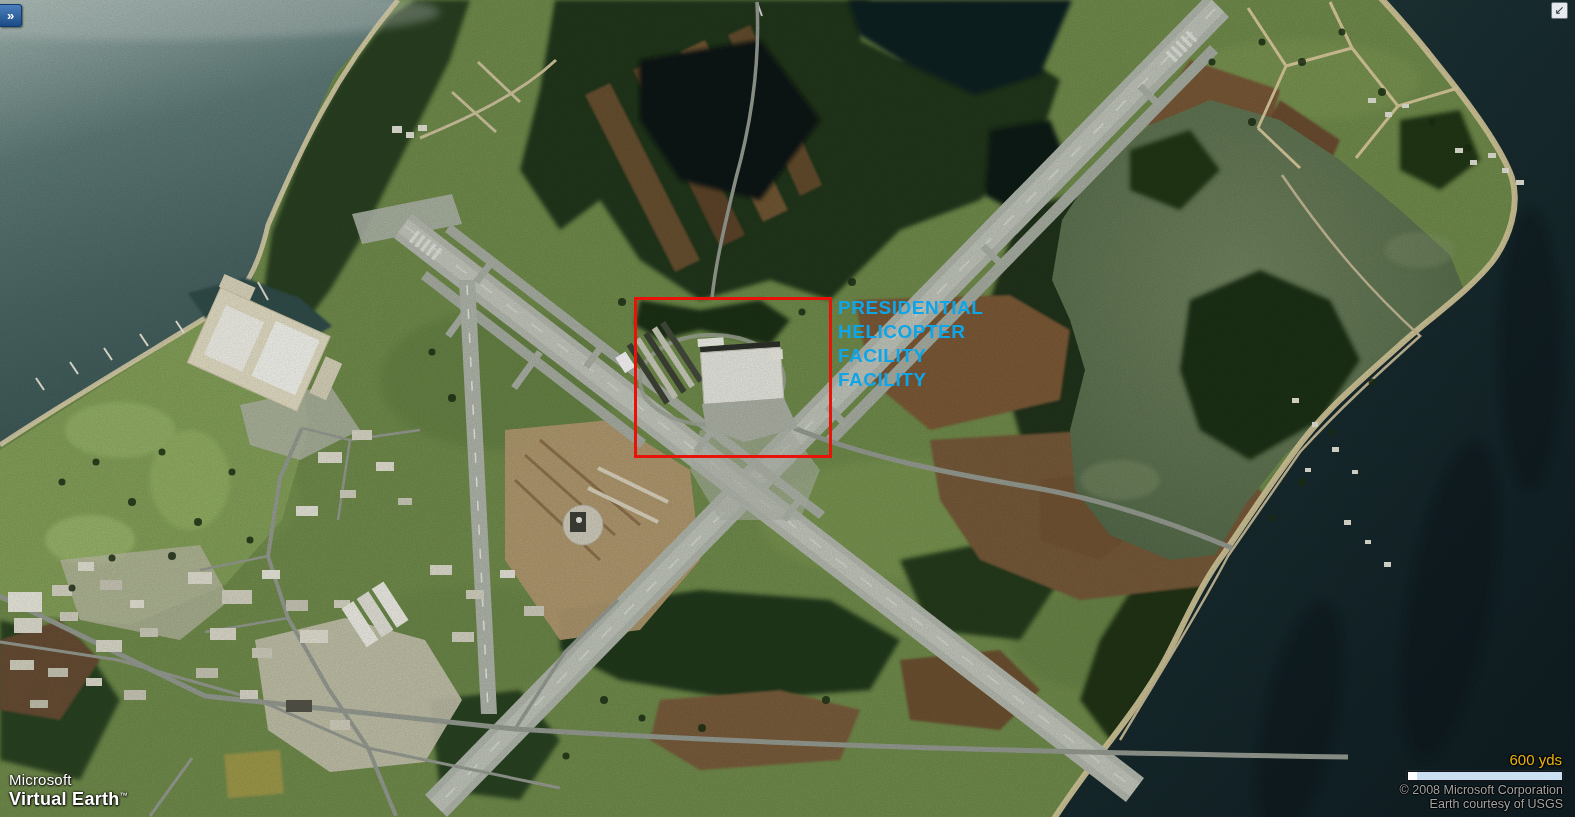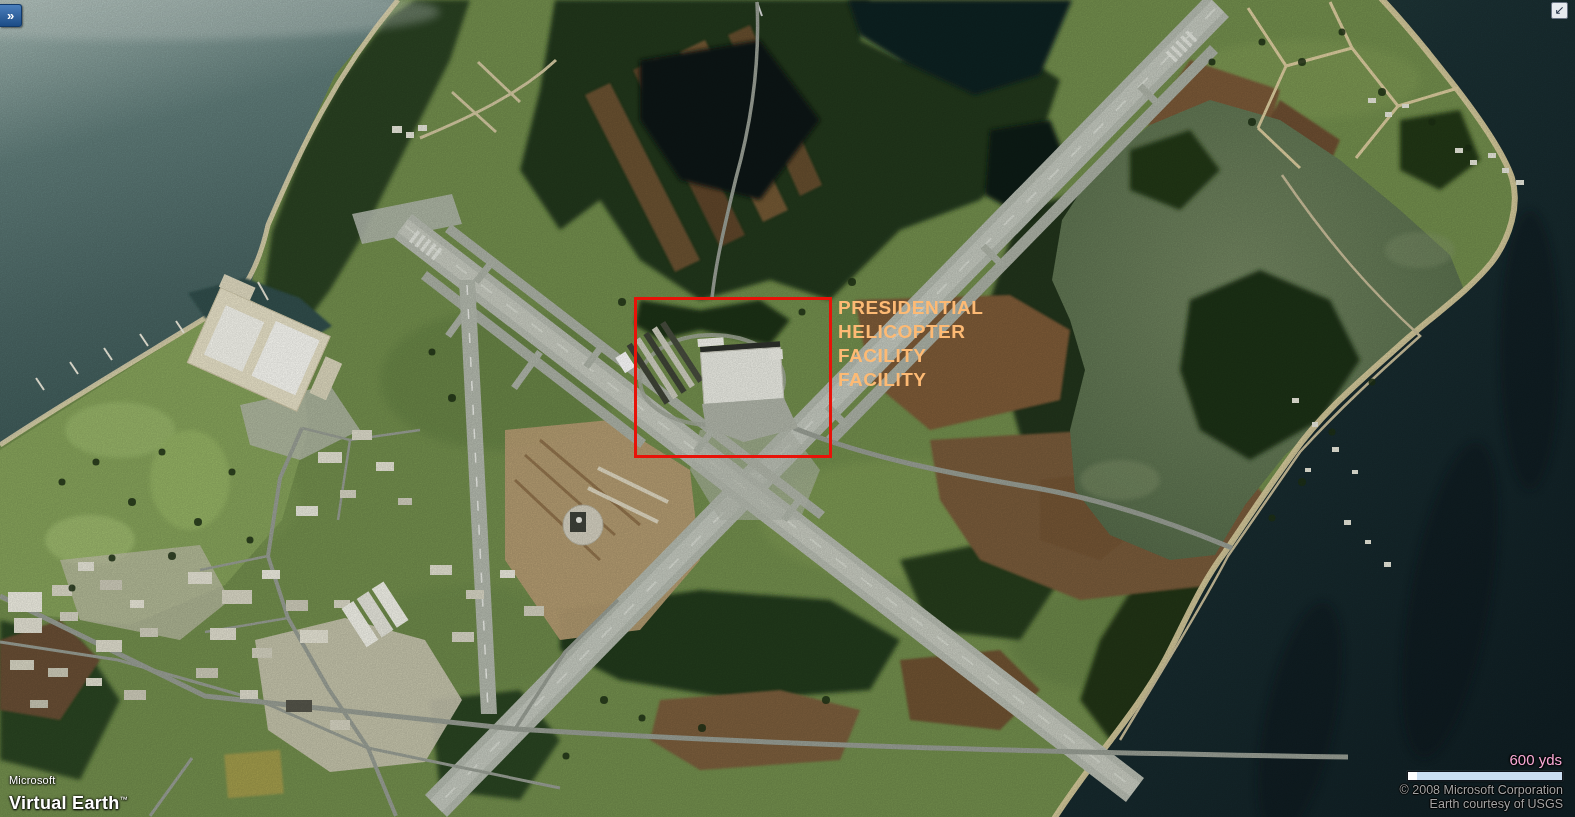--- a/index.html
+++ b/index.html
@@ -17,25 +17,25 @@
   .btn-expand{position:absolute;left:0;top:4px;width:22px;height:23px;border:1px solid #123a6a;border-left:none;
               border-radius:0 3px 3px 0;background:linear-gradient(#4a7fbd,#1c4c86);
               color:#fff;font-size:13px;font-weight:700;line-height:21px;text-align:center;
               padding:0;cursor:pointer;box-shadow:1px 1px 2px rgba(0,0,0,.5);}
   .btn-min{position:absolute;left:1551px;top:2px;width:17px;height:17px;border:1px solid #6a7483;
            border-radius:2px;background:rgba(248,251,255,.92);color:#253449;font-size:12px;
            line-height:15px;text-align:center;padding:0;cursor:pointer;}
 
   .ve-logo{position:absolute;left:9px;top:774px;color:#fff;
            text-shadow:0 1px 2px rgba(0,0,0,.95),0 0 3px rgba(0,0,0,.85),1px 0 2px rgba(0,0,0,.7);}
-  .ve-logo .l1{font-size:11px;line-height:12px;display:block;letter-spacing:.2px;}
-  .ve-logo .l2{font-size:18px;line-height:27px;font-weight:700;letter-spacing:.3px;margin-top:29px;}
+  .ve-logo .l1{font-size:15px;line-height:12px;display:block;letter-spacing:.2px;}
+  .ve-logo .l2{font-size:18px;line-height:19px;font-weight:700;letter-spacing:.3px;margin-top:29px;}
   .ve-logo sup{font-size:8px;font-weight:400;vertical-align:super;}
 
-  .scale-label{position:absolute;right:13px;top:751px;color:#f9a8d4;font-size:15px;
+  .scale-label{position:absolute;right:13px;top:751px;color:#eab308;font-size:15px;
                text-shadow:0 0 3px #000,1px 1px 2px #000,-1px -1px 2px #000;}
   .scale-bar{position:absolute;right:12px;top:771px;width:154px;height:8px;border:1px solid #10141a;
              background:linear-gradient(to right,#ffffff 0,#ffffff 9px,#cbdff2 9px);
              box-shadow:0 1px 2px rgba(0,0,0,.55),0 0 1px rgba(255,255,255,.4);}
   .copyright{position:absolute;right:12px;color:#a3a3a3;font-size:12.5px;line-height:14px;text-align:center;
              text-shadow:-1px 0 1px #000,1px 0 1px #000,0 -1px 1px #000,0 1px 1px #000;}
   .copy1{top:783px;} .copy2{top:797px;}
 </style>
 </head>
 <body>
@@ -393,21 +393,21 @@
         <circle cx="802" cy="312" r="3.5"></circle>
         <circle cx="852" cy="282" r="4"></circle>
     <circle cx="432" cy="352" r="3.5"></circle>
         <circle cx="452" cy="398" r="4"></circle>
   </g>
 
   <rect width="1575" height="817" filter="url(#grain)" opacity="0.15"></rect>
 </svg>
 
   <div class="annot-box" style="color: rgb(232, 18, 8); border-color: rgb(232, 18, 8);"></div>
-  <div class="annot-text" style="color: #fdba74; border-color: rgb(232, 18, 8);">
+  <div class="annot-text" style="color: #0ea5e9; border-color: rgb(232, 18, 8);">
     <div>PRESIDENTIAL</div>
     <div>HELICOPTER</div>
     <div>FACILITY</div>
     <div>FACILITY</div>
   </div>
 
   <button class="btn-expand">
     <span>»</span>
   </button>
   <button class="btn-min">

